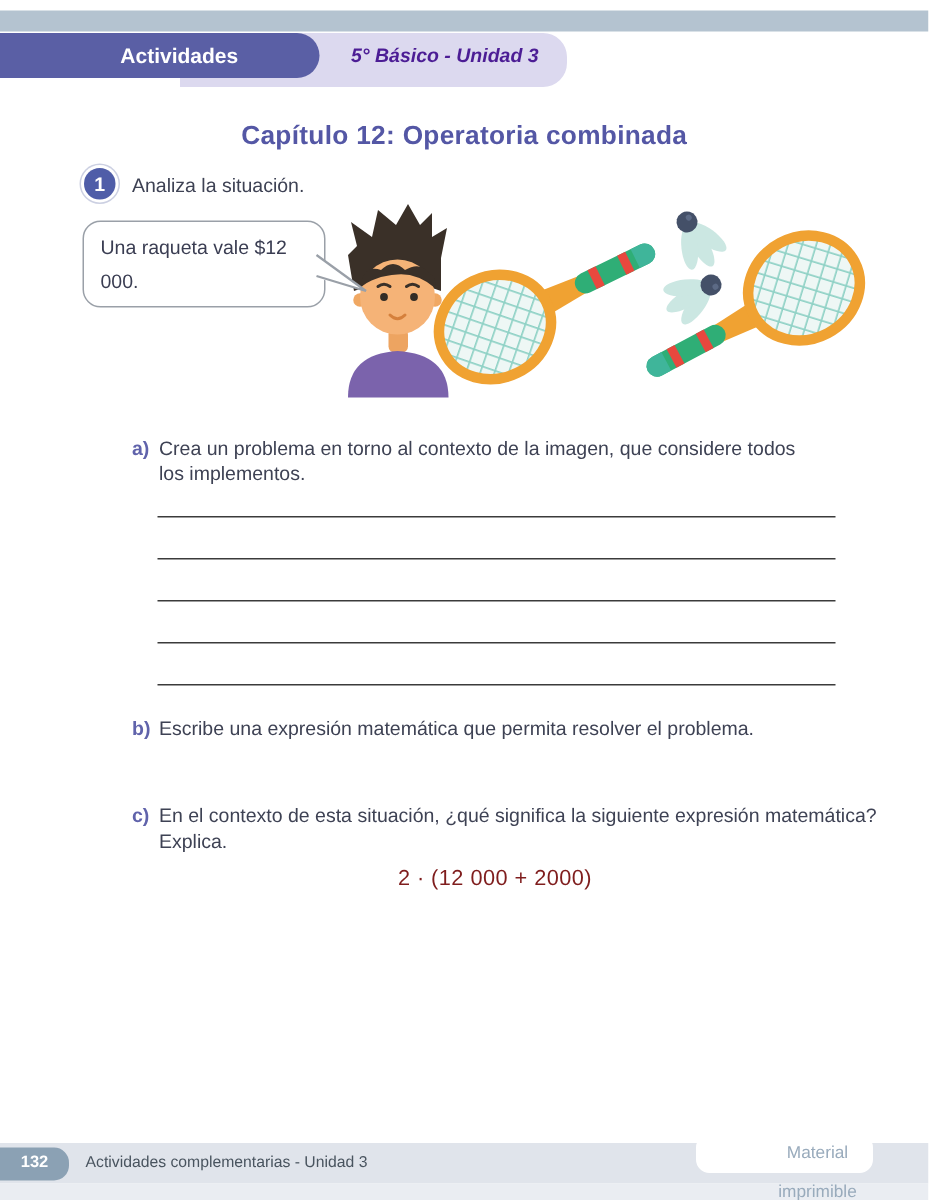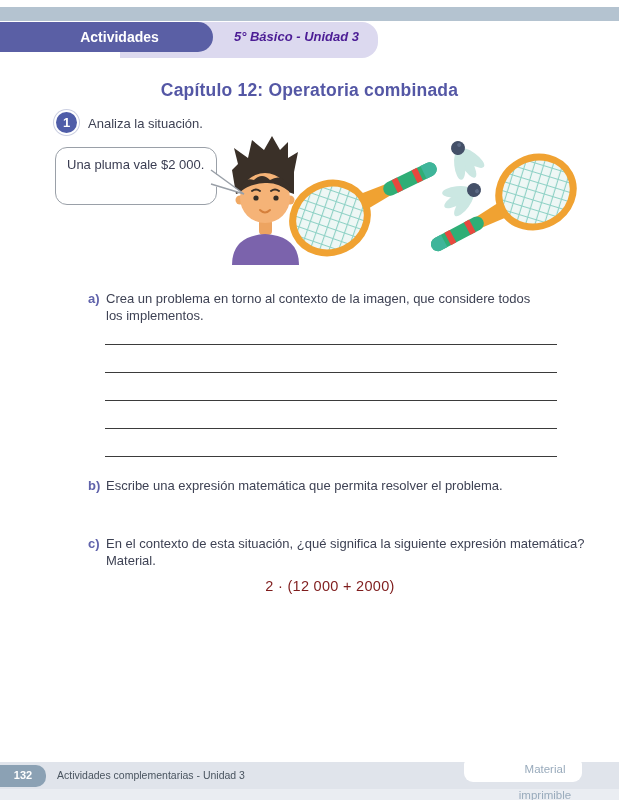--- a/index.html
+++ b/index.html
@@ -90,21 +90,21 @@
 <div class="top-strip"></div>
 <div class="unit-pill">5° Básico - Unidad 3</div>
 <div class="badge-pill">Actividades complementarias</div>
 
 <h1 class="chapter-title">Capítulo 12: Operatoria combinada</h1>
 
 <div class="item-number">1</div>
 <div class="item-instruction">Analiza la situación.</div>
 
 <div class="speech-bubble">
-  <div>Una pluma vale $2 000.</div>
+  <div>Una raqueta vale $12 000.</div>
 </div>
 <svg class="bubble-tail" width="38" height="32" viewBox="0 0 38 32">
   <polygon points="0,2 34,26 0,17" fill="#ffffff"></polygon>
   <path d="M1,2 L34,26 L1,16" fill="none" stroke="#9aa0a8" stroke-width="1.5"></path>
 </svg>
 
 <svg class="illustration" width="360" height="132" viewBox="0 0 360 132">
   <defs>
     <pattern id="net" width="9" height="9" patternUnits="userSpaceOnUse" patternTransform="rotate(45)">
       <rect width="9" height="9" fill="#eef7f5"></rect>
@@ -165,21 +165,21 @@
 </div>
 
 <div class="part part-b">
   <span class="part-label">b)</span>
   <div class="part-text">Escribe una expresión matemática que permita resolver el problema.</div>
 </div>
 
 <div class="part part-c">
   <span class="part-label">c)</span>
   <div class="part-text">En el contexto de esta situación, ¿qué significa la siguiente expresión matemática?
-Material.</div>
+Explica.</div>
 </div>
 
 <div class="expression">2 · (12 000 + 2000)</div>
 
 <div class="footer-band"></div>
 <div class="footer-strip"></div>
 <div class="page-pill">132</div>
 <div class="footer-label">Actividades complementarias - Unidad 3</div>
 <div class="material-tab">Material imprimible</div>
 

